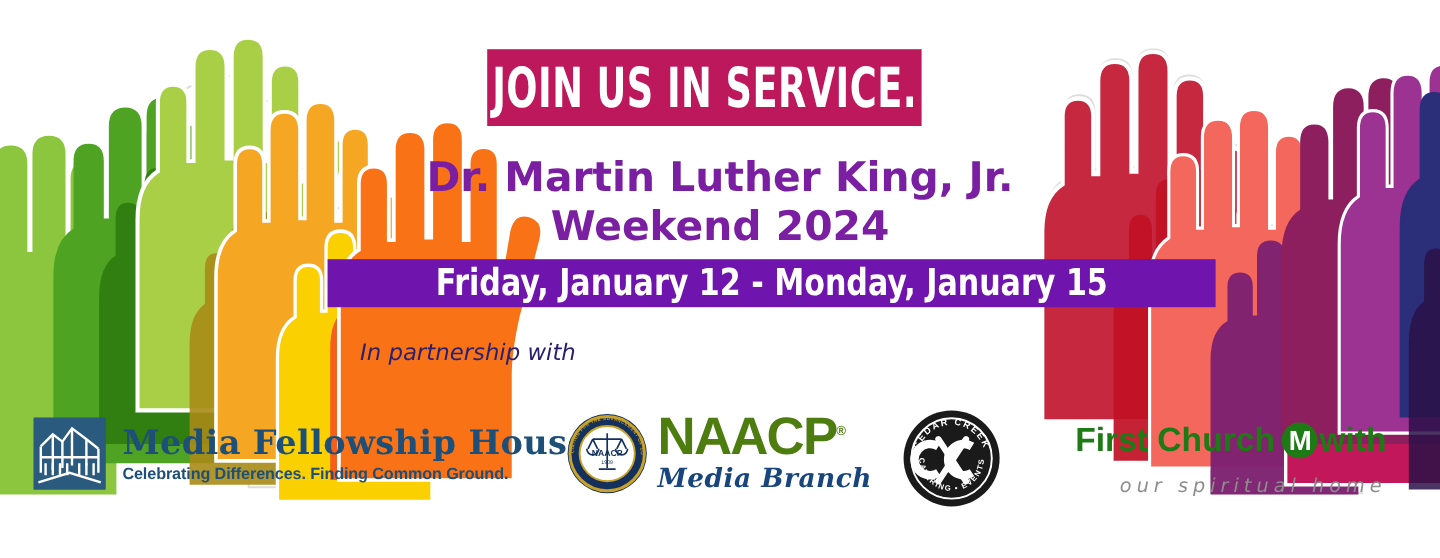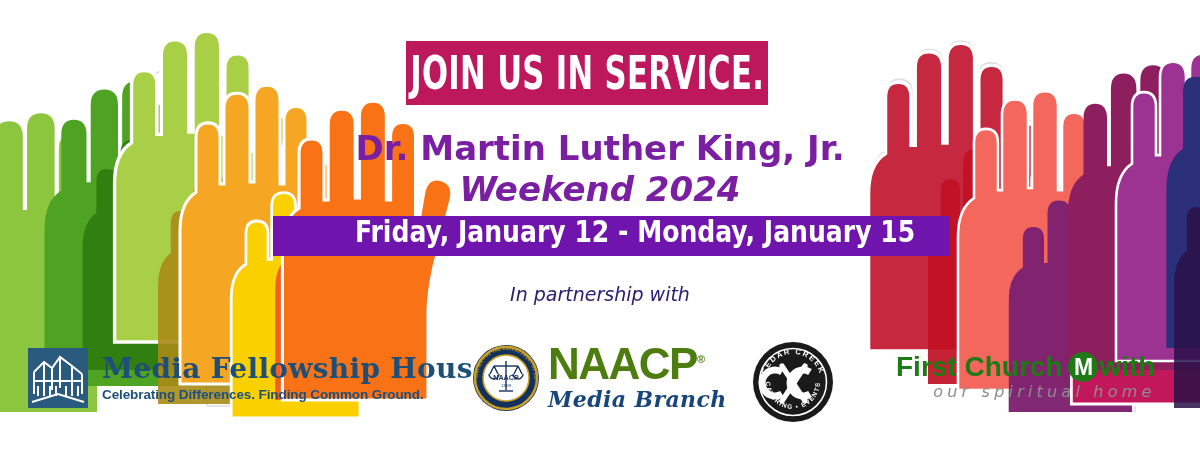--- a/index.html
+++ b/index.html
@@ -62,53 +62,52 @@
     text-align: center;
     color: #7b1fa2;
     font-family: "DejaVu Sans", sans-serif;
     font-size: 34px;
     font-weight: bold;
     line-height: 1.22;
     z-index: 5;
     margin-top: 16px;
   }
   #event-name .line1 { display: block; }
-  #event-name .line2 { display: block; font-style: italic; }
+  #event-name .line2 { display: block; }
 
   
   #date-bar {
     position: absolute;
     left: 273px;
     top: 216px;
-    width: 629px;
+    width: 740px;
     height: 40px;
     background: #6f14ac;
     display: flex;
+    align-items: center;
     justify-content: center;
     z-index: 6;
-    padding-left: 48px;
   }
   #date-bar .date-text {
     color: #ffffff;
     font-family: "DejaVu Sans Condensed", "Liberation Sans Narrow", "Liberation Sans", sans-serif;
     font-size: 31px;
     font-weight: bold;
     line-height: 1;
     white-space: nowrap;
     transform: scaleX(0.90);
     transform-origin: center;
   }
 
   
   #partnership {
     position: absolute;
     left: 300px;
     top: 283px;
     width: 600px;
-    text-align: center;
     color: #2b2070;
     font-family: "DejaVu Sans", sans-serif;
     font-style: italic;
     font-size: 19px;
     z-index: 5;
   }
 
   
   #logo-strip {
     position: absolute;
@@ -210,21 +209,21 @@
     font-size: 23px;
     font-weight: bold;
     margin: 0 1px 0 6px;
   }
   #logo-fcm .fcm-tag {
     font-family: "DejaVu Sans", sans-serif;
     font-style: italic;
     font-size: 16px;
     color: #8d8d8d;
     letter-spacing: 4.2px;
-    margin-top: 0;
+    margin-top: 13px;
     white-space: nowrap;
   }
 </style>
 </head>
 <body>
 
 <div id="banner">
 
   <svg class="hands-svg" viewBox="0 0 1200 465" aria-hidden="true">
     <defs>

